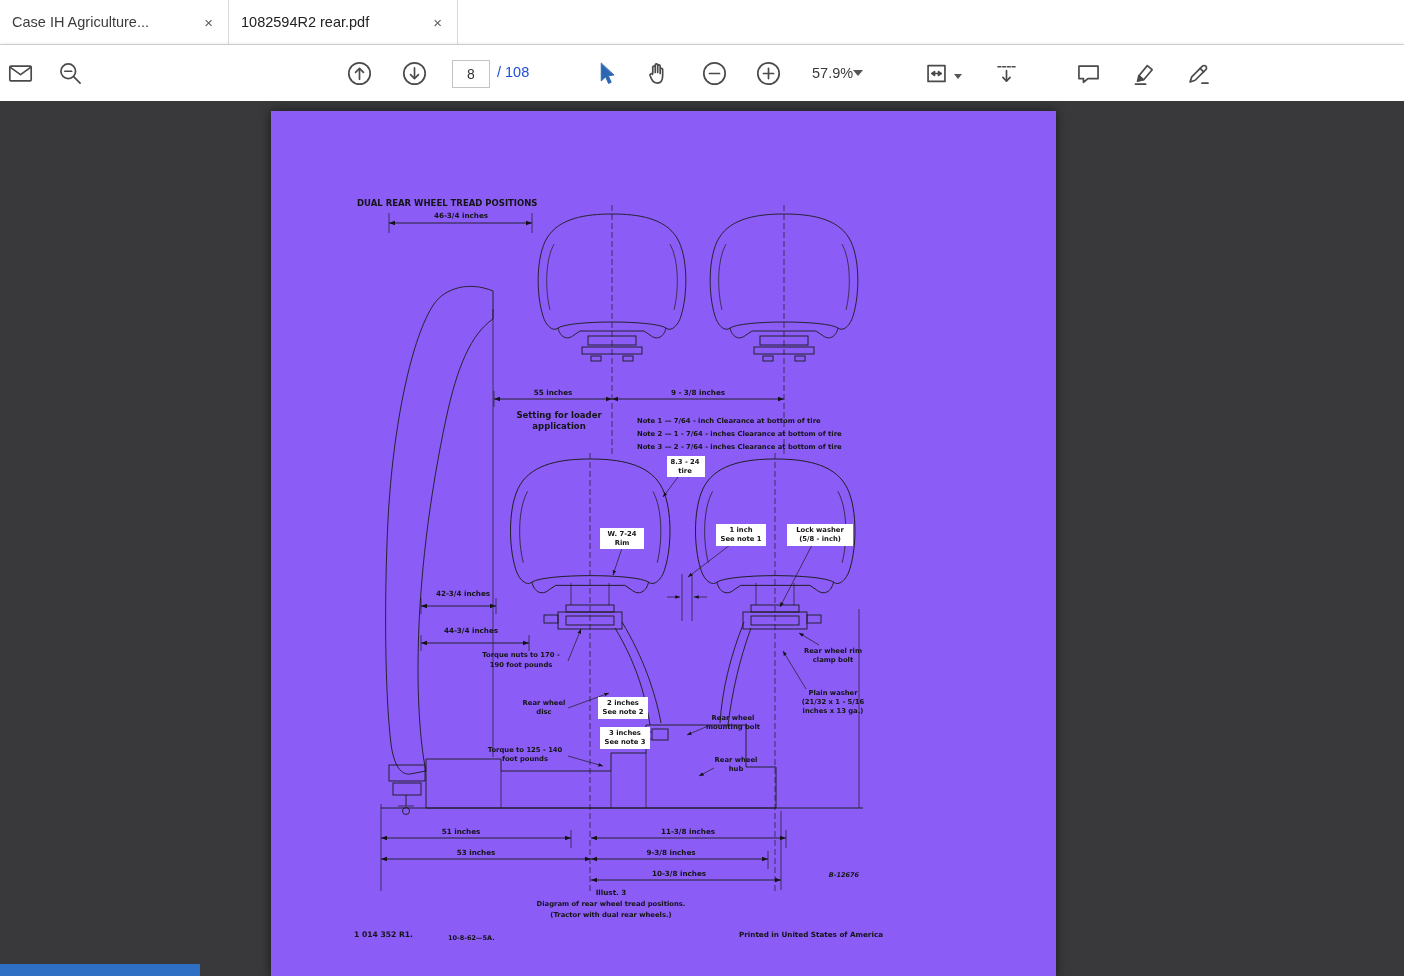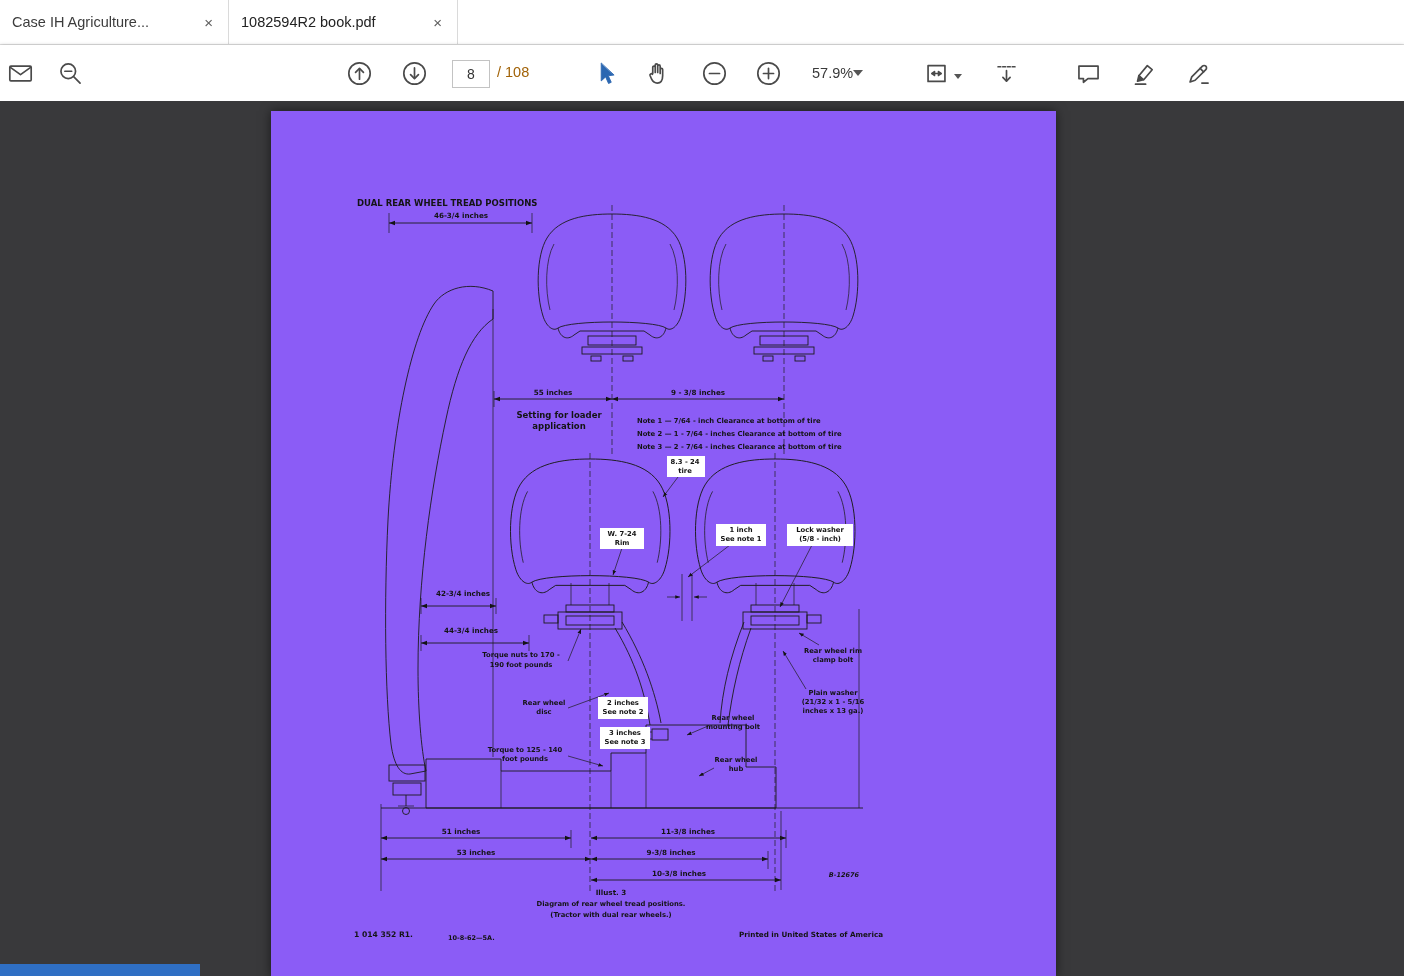--- a/index.html
+++ b/index.html
@@ -8,21 +8,21 @@
   .tabbar{height:44px;background:#ffffff;display:flex;align-items:stretch;border-bottom:1px solid #e2e2e2}
   .tab{width:204px;display:flex;align-items:center;gap:8px;padding:0 12px;border-right:1px solid #dadada;font-size:14.5px;color:#3c3c3c}
   .tab.active{color:#222}
   .tab-label{flex:1;white-space:nowrap;overflow:hidden;text-overflow:ellipsis}
   .tab-close{color:#5e5e5e;font-size:15px;line-height:1;padding:2px 3px;cursor:default}
   
   .toolbar{height:56px;background:#ffffff;position:relative;box-shadow:0 1px 4px rgba(0,0,0,.4)}
   .tbtn{position:absolute;top:10px;width:36px;height:36px;display:flex;align-items:center;justify-content:center;border-radius:3px}
   .tbtn svg{width:27px;height:27px;stroke:#4a4a4a;fill:none;stroke-width:1.5;stroke-linecap:round;stroke-linejoin:round}
   .page-input{position:absolute;left:452px;top:15px;width:32px;height:24px;text-align:center;border:1px solid #c3c3c3;font-size:14px;color:#333;font-family:"Liberation Sans",sans-serif}
-  .page-total{position:absolute;left:497px;top:19px;font-size:14.5px;color:#a16207}
+  .page-total{position:absolute;left:497px;top:19px;font-size:14.5px;color:#1d4ed8}
   .zoom-box{position:absolute;left:812px;top:14px;height:28px;display:flex;align-items:center;font-size:14.5px;color:#3a3a3a}
   .caret{width:0;height:0;border-left:5px solid transparent;border-right:5px solid transparent;border-top:6px solid #555}
   .caret-btn{position:absolute;top:24px;width:14px;height:14px;display:flex;align-items:center;justify-content:center}
   
   .content{position:relative;height:876px;background:#39393b;overflow:hidden}
   .page{position:absolute;left:271px;top:10px;width:785px;height:866px;background:#8b5cf6;box-shadow:0 0 10px rgba(0,0,0,.55)}
   .blue-strip{position:absolute;left:0;bottom:0;width:200px;height:13px;background:#2f6fc4}
   
   svg.diagram{position:absolute;left:0;top:0}
   .ln{stroke:#1c1c1c;stroke-width:.9;fill:none}
@@ -37,21 +37,21 @@
 <body>
 
 <div>
 
   <div class="tabbar">
     <div class="tab">
       <span class="tab-label">Case IH Agriculture...</span>
       <span class="tab-close">×</span>
     </div>
     <div class="tab active">
-      <span class="tab-label">1082594R2 book.pdf</span>
+      <span class="tab-label">1082594R2 rear.pdf</span>
       <span class="tab-close">×</span>
     </div>
   </div>
 
   <div class="toolbar">
     <div class="tbtn" style="left:2px">
       <svg viewBox="0 0 24 24">
           <rect x="2.5" y="5.5" width="19" height="13" rx="1"></rect>
           <path d="M3 6.5 L12 13 L21 6.5"></path>
         </svg>

